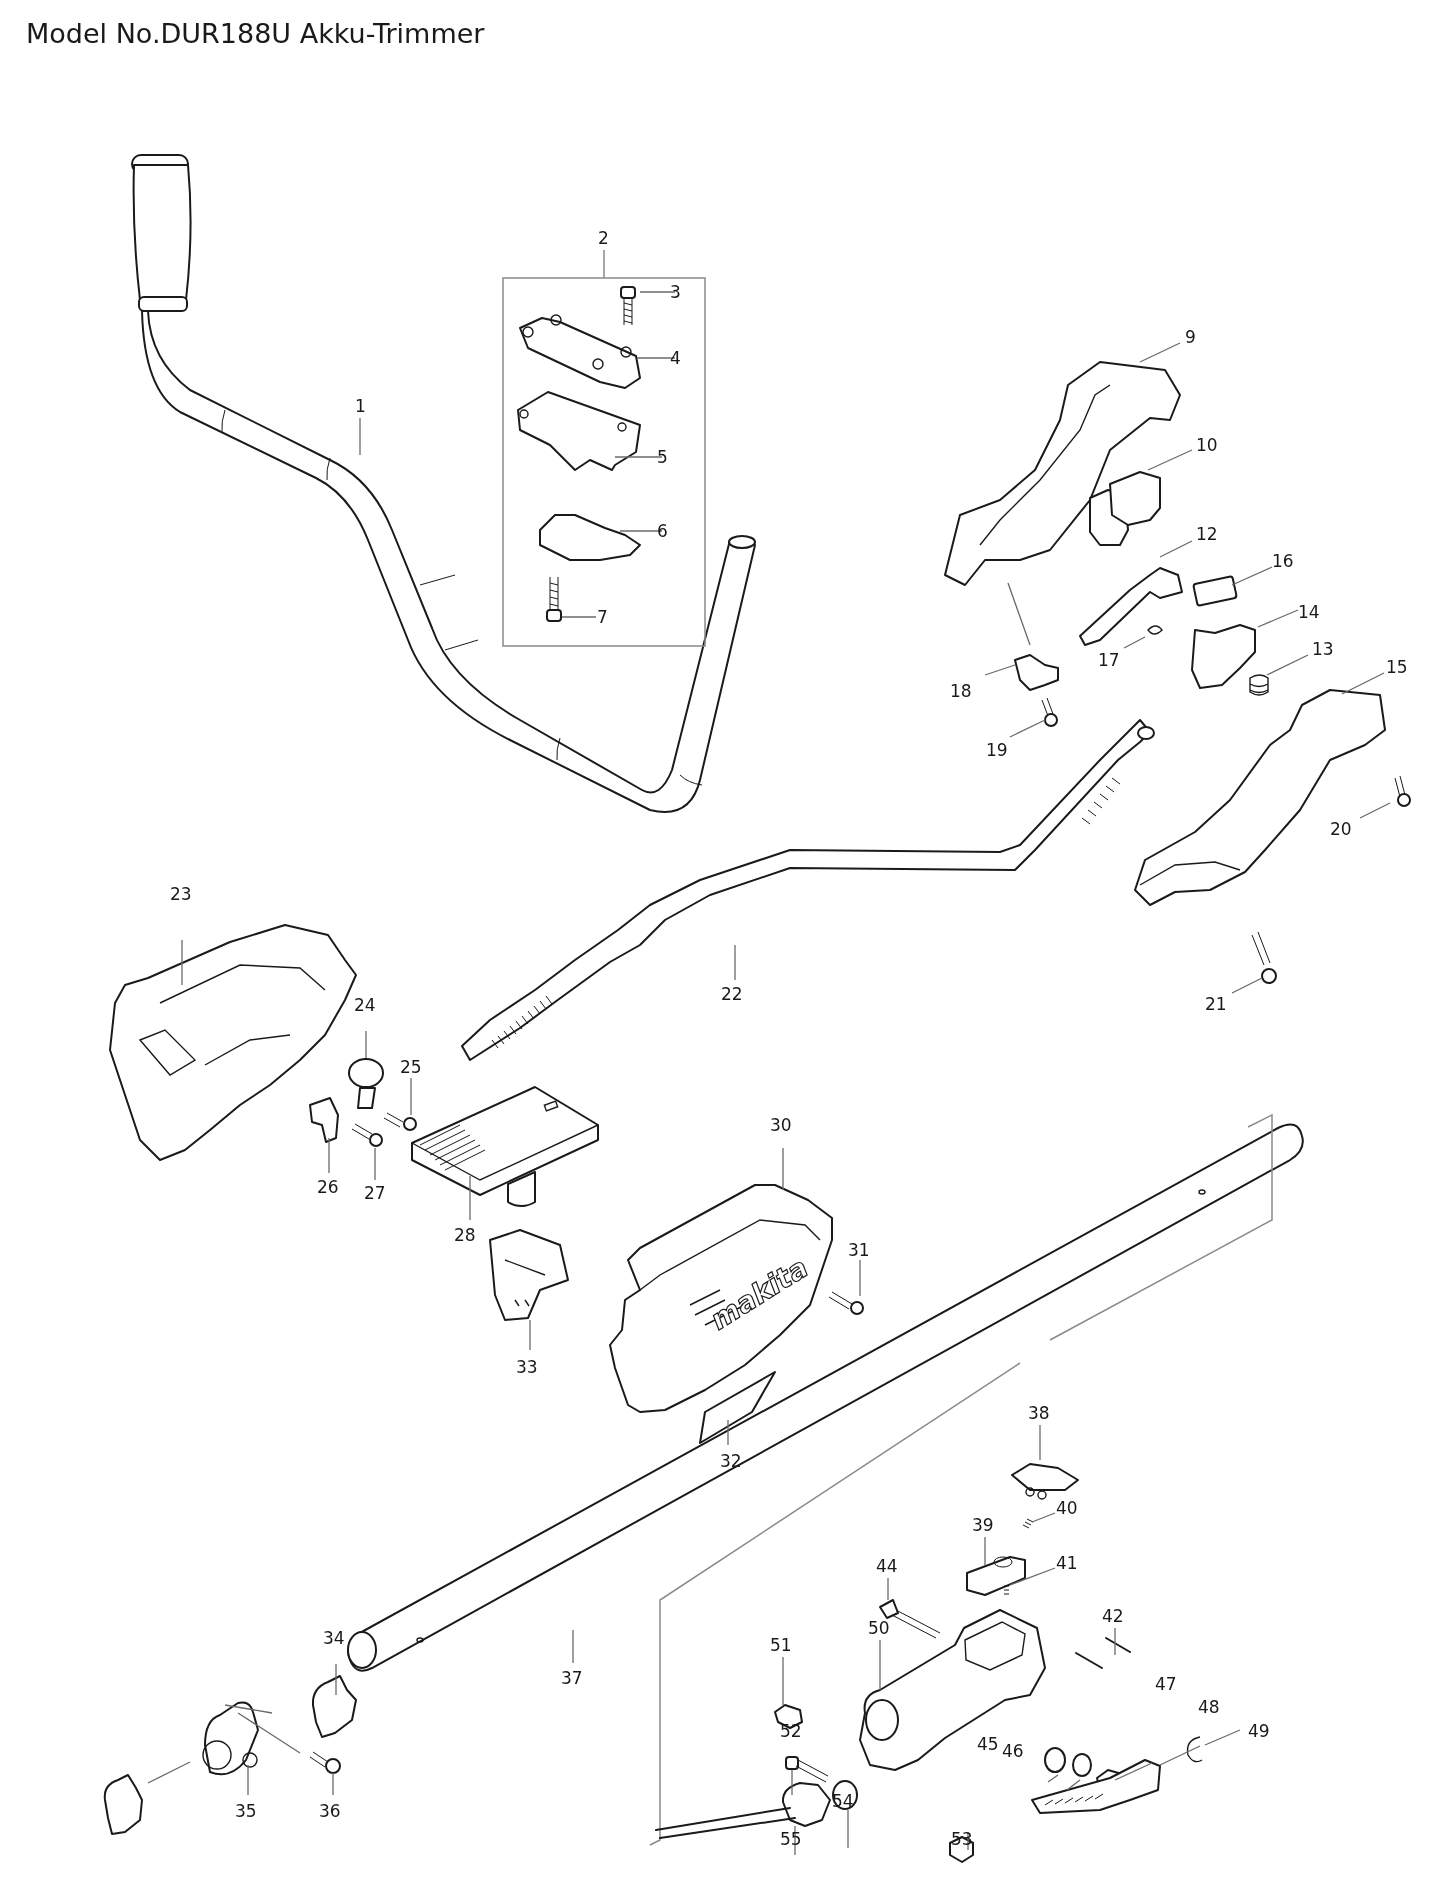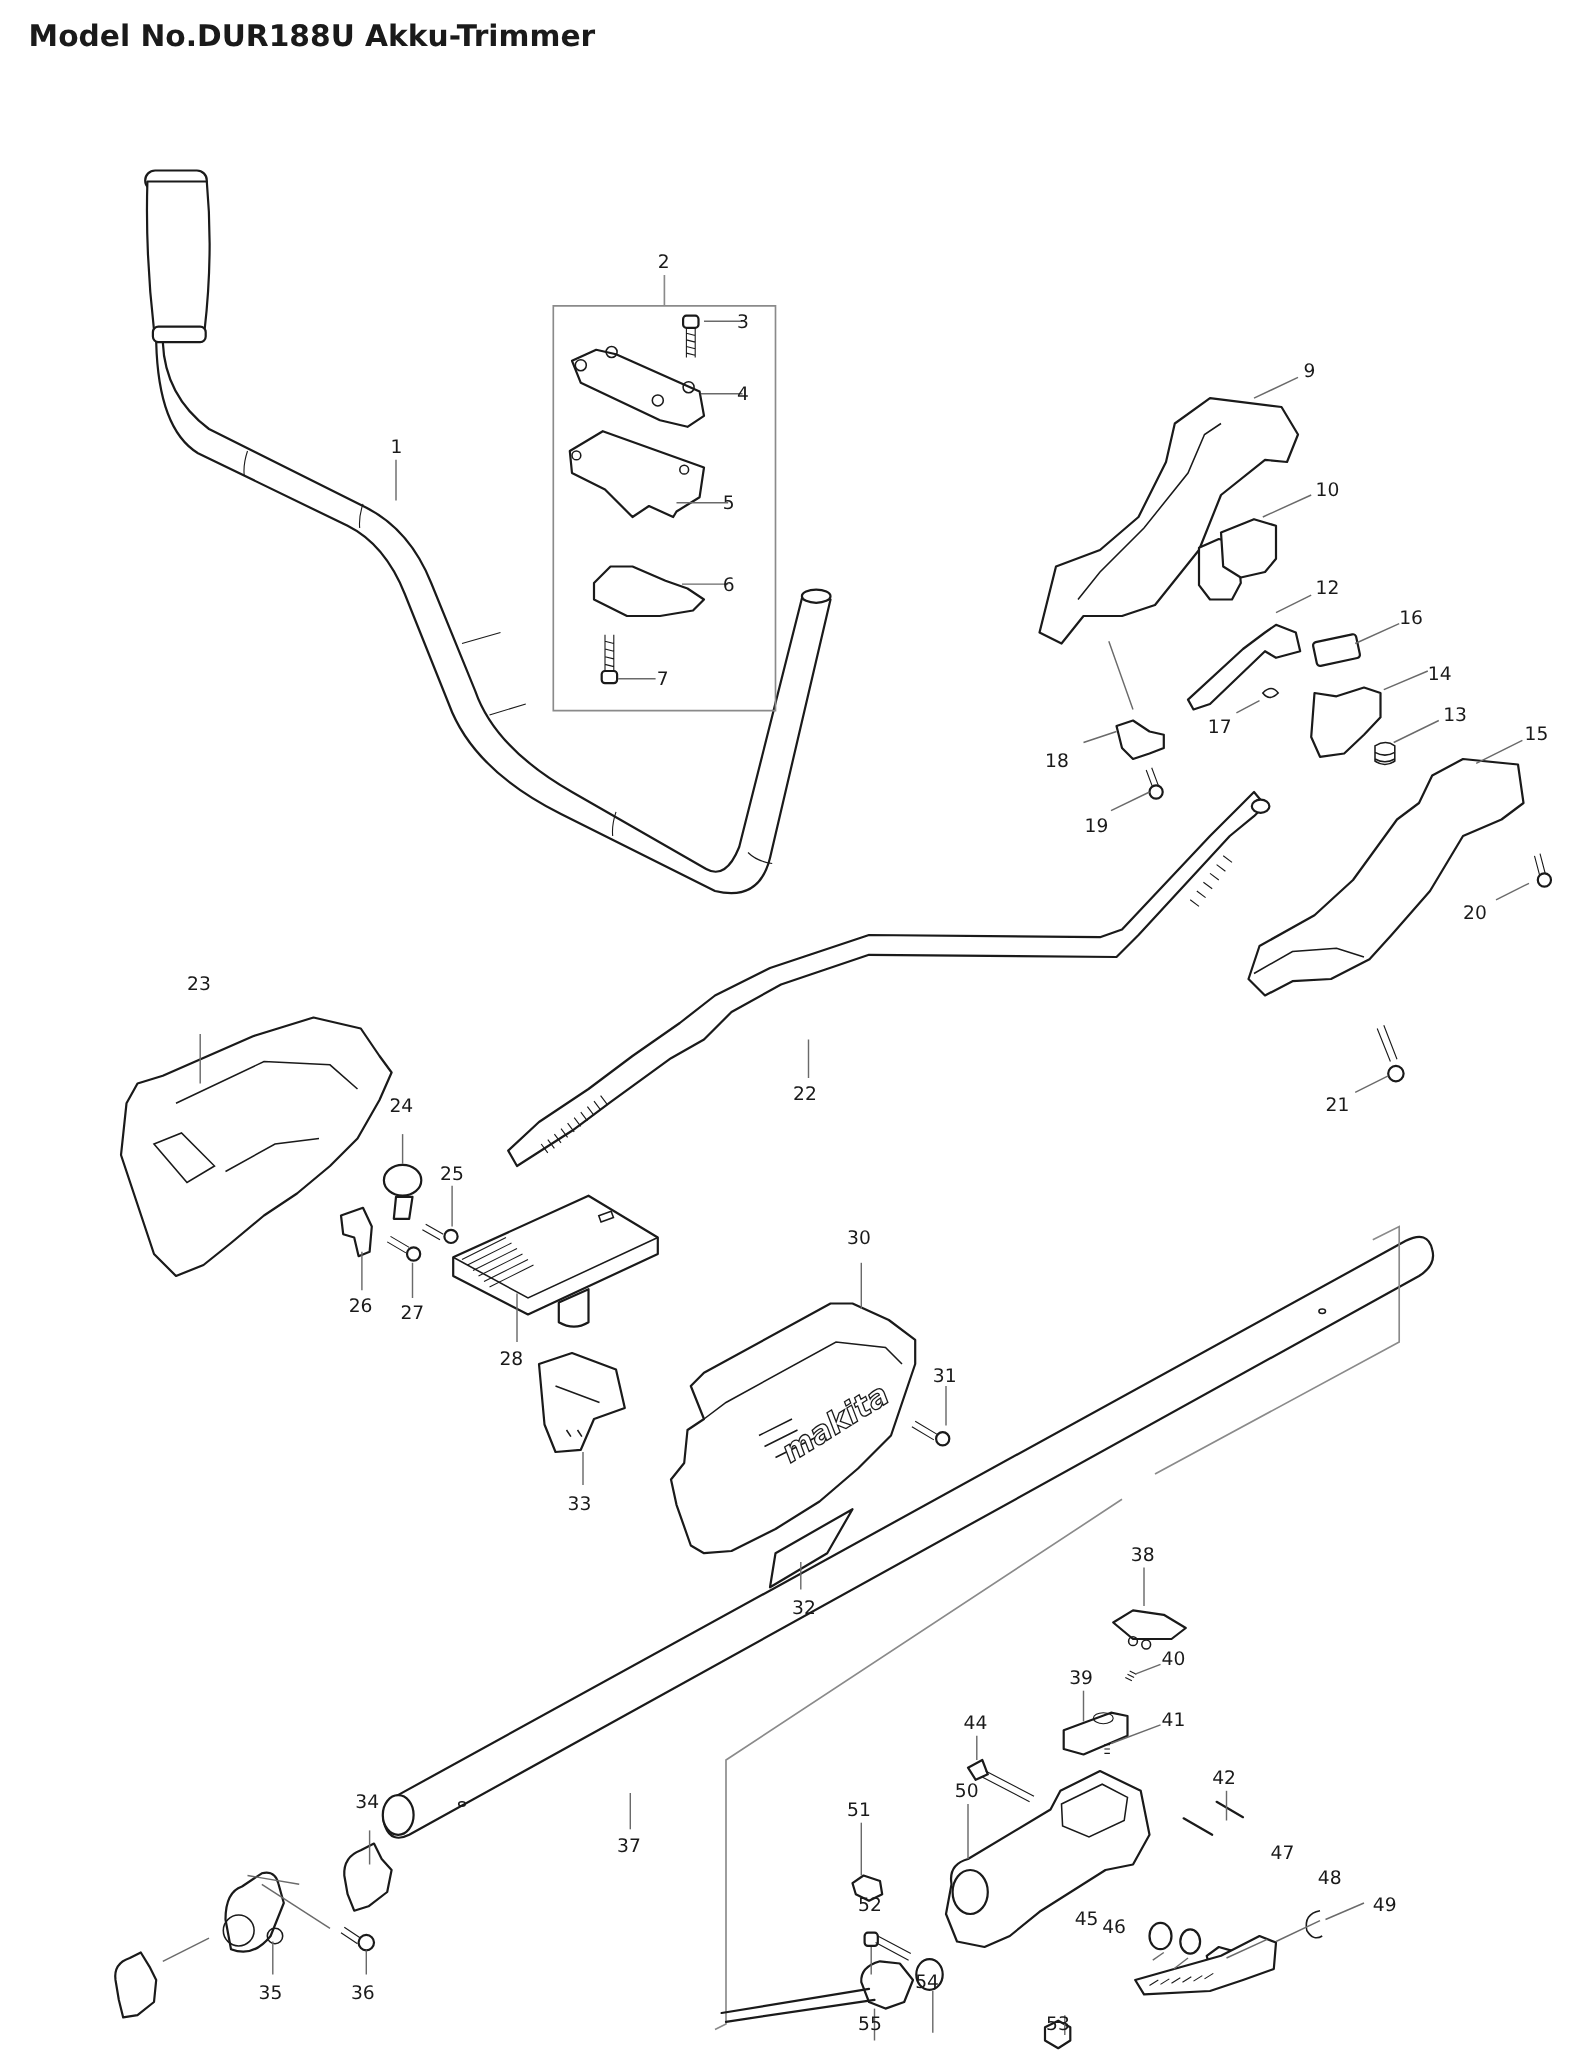--- a/index.html
+++ b/index.html
@@ -1,19 +1,19 @@
 <!DOCTYPE html>
 <html><head>
 <meta charset="utf-8">
 <style>
   html, body { margin: 0; padding: 0; background: #ffffff; }
   body { width: 1445px; height: 1882px; position: relative; overflow: hidden;
          font-family: "DejaVu Sans", sans-serif; color: #1a1a1a; }
   #page-title { position: absolute; left: 26px; top: 18px; font-size: 27px;
-                font-weight: bold; letter-spacing: 0; margin: 0; }
+                font-weight: normal; letter-spacing: 0; margin: 0; }
   svg#diagram { position: absolute; left: 0; top: 0; }
   .part { fill: #ffffff; stroke: #1a1a1a; stroke-width: 2; stroke-linejoin: round; stroke-linecap: round; }
   .part-thin { fill: none; stroke: #1a1a1a; stroke-width: 1.4; }
   .hatch { fill: none; stroke: #1a1a1a; stroke-width: 1; }
   .leader { stroke: #6a6a6a; stroke-width: 1.3; fill: none; }
   .frame { stroke: #8a8a8a; stroke-width: 1.5; fill: none; }
   .callout { font-family: "DejaVu Sans", sans-serif; font-size: 17px; fill: #1a1a1a; }
 </style>
 </head>
 <body>

